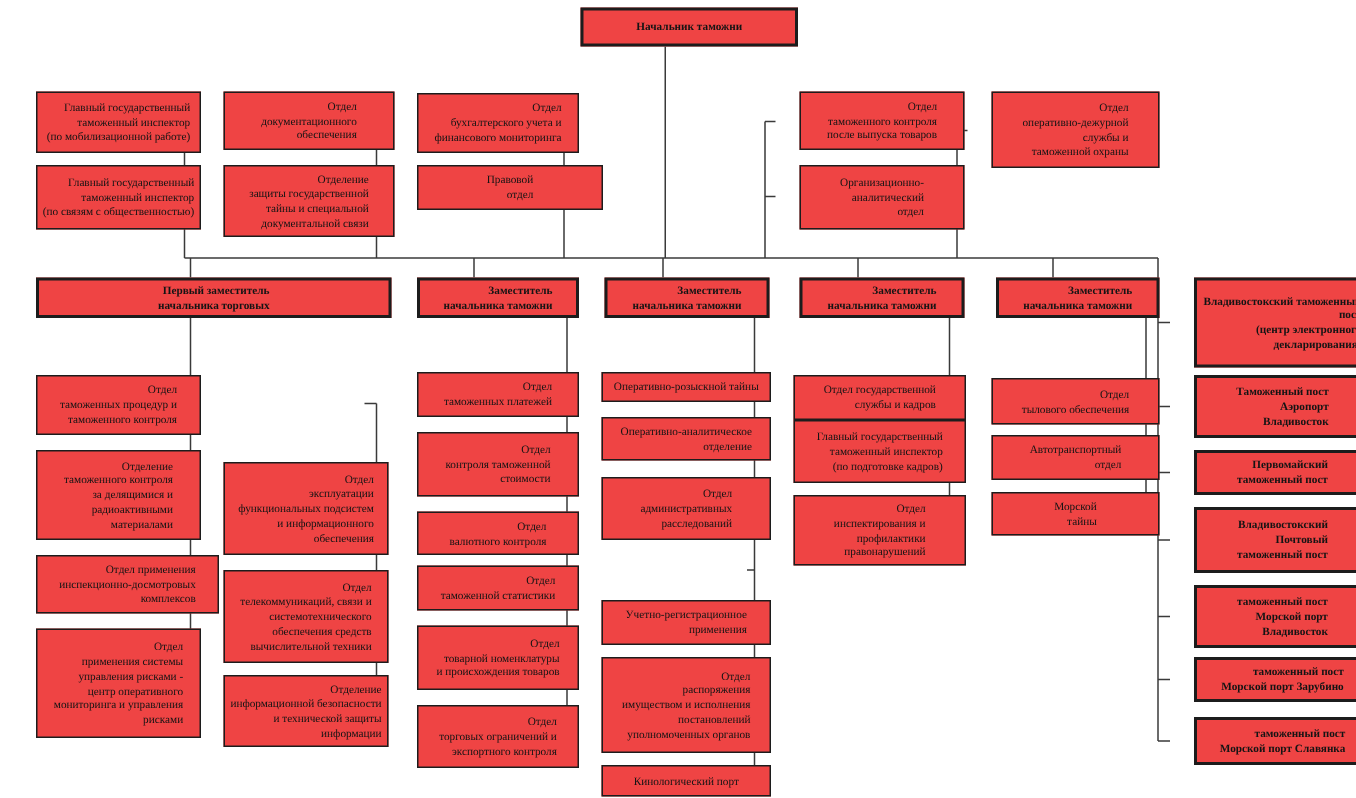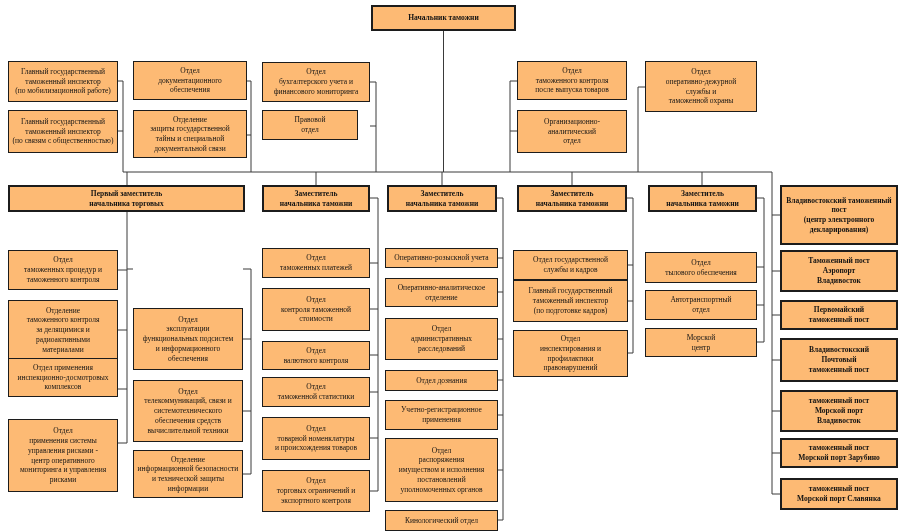--- a/index.html
+++ b/index.html
@@ -2,24 +2,24 @@
 <html><head>
 <meta charset="utf-8">
 <style>
   html,body{margin:0;padding:0;background:#fff;}
   #org-chart{
     position:relative;width:904px;height:532px;background:#ffffff;
     font-family:"Liberation Serif","DejaVu Serif",serif;color:#141414;overflow:hidden;
   }
   #lines{position:absolute;left:0;top:0;width:904px;height:532px;}
   .box{
-    position:absolute;background:#fdba74;border:1px solid #1c1c1c;
+    position:absolute;background:#ef4444;border:1px solid #1c1c1c;
     display:flex;align-items:center;justify-content:center;
-    text-align:center;font-size:7.5px;line-height:1.3;
-    white-space:pre-line;padding:1px 2px;box-sizing:border-box;
+    text-align:right;font-size:7.5px;line-height:1.3;
+    white-space:pre-line;padding:1px 2px;box-sizing:border-box;margin-left:16px;
   }
   .box.bold{font-weight:bold;border-width:2px;}
 </style>
 </head>
 <body>
 
 <div id="org-chart">
 
   <svg id="lines" viewBox="0 0 904 532" xmlns="http://www.w3.org/2000/svg">
     <g stroke="#3a3a3a" stroke-width="1" fill="none">
@@ -77,21 +77,21 @@
   <div class="box" style="left:133px;top:61px;width:114px;height:39px">Отдел
 документационного
 обеспечения</div>
   <div class="box" style="left:133px;top:110px;width:114px;height:48px">Отделение
 защиты государственной
 тайны и специальной
 документальной связи</div>
   <div class="box" style="left:262px;top:62px;width:108px;height:40px">Отдел
 бухгалтерского учета и
 финансового мониторинга</div>
-  <div class="box" style="left:262px;top:110px;width:96px;height:30px">Правовой
+  <div class="box" style="left:262px;top:110px;width:124px;height:30px">Правовой
 отдел</div>
   <div class="box" style="left:517px;top:61px;width:110px;height:39px">Отдел
 таможенного контроля
 после выпуска товаров</div>
   <div class="box" style="left:517px;top:110px;width:110px;height:43px">Организационно-
 аналитический
 отдел</div>
   <div class="box" style="left:645px;top:61px;width:112px;height:51px">Отдел
 оперативно-дежурной
 службы и
@@ -109,21 +109,21 @@
 начальника таможни</div>
 
   <div class="box" style="left:8px;top:250px;width:110px;height:40px">Отдел
 таможенных процедур и
 таможенного контроля</div>
   <div class="box" style="left:8px;top:300px;width:110px;height:60px">Отделение
 таможенного контроля
 за делящимися и
 радиоактивными
 материалами</div>
-  <div class="box" style="left:8px;top:358px;width:110px;height:39px">Отдел применения
+  <div class="box" style="left:8px;top:370px;width:122px;height:39px">Отдел применения
 инспекционно-досмотровых
 комплексов</div>
   <div class="box" style="left:8px;top:419px;width:110px;height:73px">Отдел
 применения системы
 управления рисками -
 центр оперативного
 мониторинга и управления
 рисками</div>
 
   <div class="box" style="left:133px;top:308px;width:110px;height:62px">Отдел
@@ -150,52 +150,51 @@
 валютного контроля</div>
   <div class="box" style="left:262px;top:377px;width:108px;height:30px">Отдел
 таможенной статистики</div>
   <div class="box" style="left:262px;top:417px;width:108px;height:43px">Отдел
 товарной номенклатуры
 и происхождения товаров</div>
   <div class="box" style="left:262px;top:470px;width:108px;height:42px">Отдел
 торговых ограничений и
 экспортного контроля</div>
 
-  <div class="box" style="left:385px;top:248px;width:113px;height:20px">Оперативно-розыскной учета</div>
+  <div class="box" style="left:385px;top:248px;width:113px;height:20px">Оперативно-розыскной тайны</div>
   <div class="box" style="left:385px;top:278px;width:113px;height:29px">Оперативно-аналитическое
 отделение</div>
   <div class="box" style="left:385px;top:318px;width:113px;height:42px">Отдел
 административных
 расследований</div>
-  <div class="box" style="left:385px;top:370px;width:113px;height:21px">Отдел дознания</div>
   <div class="box" style="left:385px;top:400px;width:113px;height:30px">Учетно-регистрационное
 применения</div>
   <div class="box" style="left:385px;top:438px;width:113px;height:64px">Отдел
 распоряжения
 имуществом и исполнения
 постановлений
 уполномоченных органов</div>
-  <div class="box" style="left:385px;top:510px;width:113px;height:21px">Кинологический отдел</div>
+  <div class="box" style="left:385px;top:510px;width:113px;height:21px">Кинологический порт</div>
 
   <div class="box" style="left:513px;top:250px;width:115px;height:30px">Отдел государственной
 службы и кадров</div>
   <div class="box" style="left:513px;top:280px;width:115px;height:42px">Главный государственный
 таможенный инспектор
 (по подготовке кадров)</div>
   <div class="box" style="left:513px;top:330px;width:115px;height:47px">Отдел
 инспектирования и
 профилактики
 правонарушений</div>
 
   <div class="box" style="left:645px;top:252px;width:112px;height:31px">Отдел
 тылового обеспечения</div>
   <div class="box" style="left:645px;top:290px;width:112px;height:30px">Автотранспортный
 отдел</div>
   <div class="box" style="left:645px;top:328px;width:112px;height:29px">Морской
-центр</div>
+тайны</div>
 
   <div class="box bold" style="left:780px;top:185px;width:118px;height:60px">Владивостокский таможенный
 пост
 (центр электронного
 декларирования)</div>
   <div class="box bold" style="left:780px;top:250px;width:118px;height:42px">Таможенный пост
 Аэропорт
 Владивосток</div>
   <div class="box bold" style="left:780px;top:300px;width:118px;height:30px">Первомайский
 таможенный пост</div>

